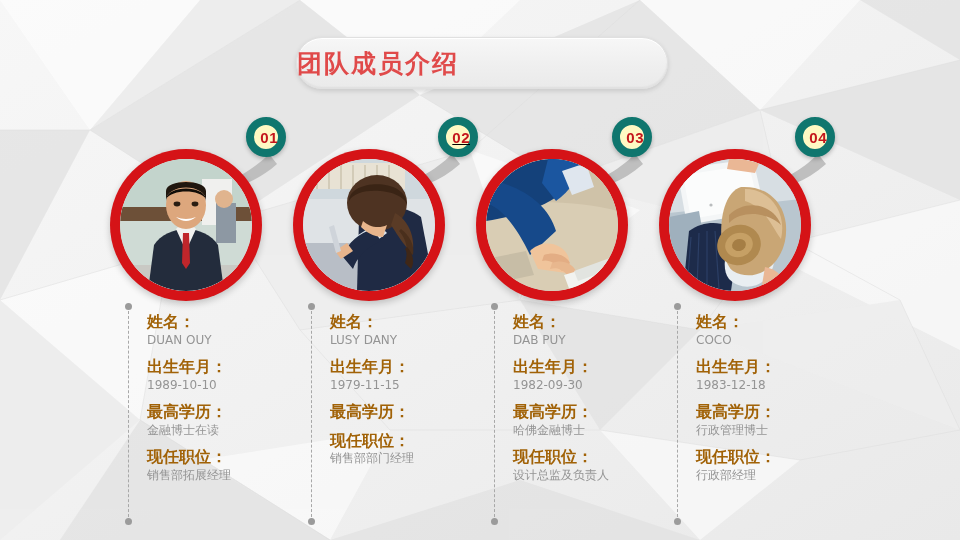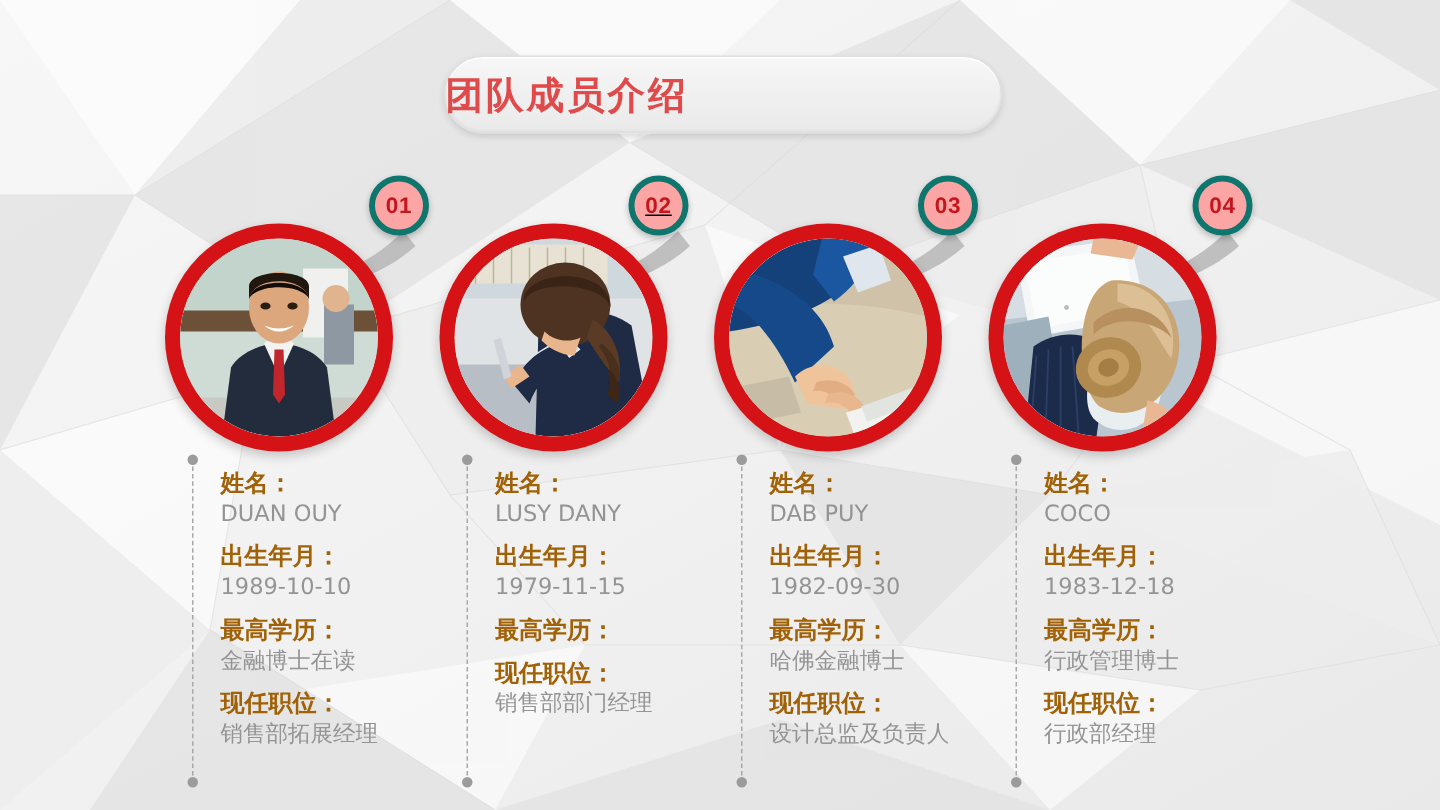--- a/index.html
+++ b/index.html
@@ -70,35 +70,35 @@
     background:#cfd8d4;
   }
   .photo svg{ display:block; width:100%; height:100%; }
 
   
   .badge{
     position:absolute;
     top:117px;
     width:40px; height:40px;
     border-radius:50%;
-    background:#fca5a5;
-    border:4px solid #0f766e;
-    display:flex; align-items:center; justify-content:center;
+    background:#fef9c3;
+    border:8px solid #0f766e;
+    display:flex; align-items:center; justify-content:flex-end;
     box-shadow:0 2px 4px rgba(0,0,0,.25);
     z-index:7;
   }
   .badge-num{
     font-size:15px;
     font-weight:bold;
     color:#c4161c;
     letter-spacing:0.5px;
     line-height:1;
   }
   .m0 .badge{ left:155px; }
-  .m1 .badge{ left:145px;text-decoration:underline; }
+  .m1 .badge{ left:164px;text-decoration:underline; }
   .m2 .badge{ left:155px; }
   .m3 .badge{ left:155px; }
 
   
   .divider{
     position:absolute;
     left:34px; top:303px;
     width:8px; height:222px;
     z-index:4;
   }
@@ -128,21 +128,21 @@
   .field:last-child{ margin-bottom:0; }
   .f-label{
     font-size:16px;
     font-weight:bold;
     color:#a16207;
     line-height:1.22;
     white-space:nowrap;
     font-family:"DejaVu Sans","Liberation Sans",sans-serif;
   }
   .f-value{
-    font-size:15px;
+    font-size:12px;
     color:#949494;
     line-height:1.3;
     white-space:nowrap;
     margin-top:1px;
     font-family:"DejaVu Sans","Liberation Sans",sans-serif;
   }
 </style>
 </head>
 <body>
 

